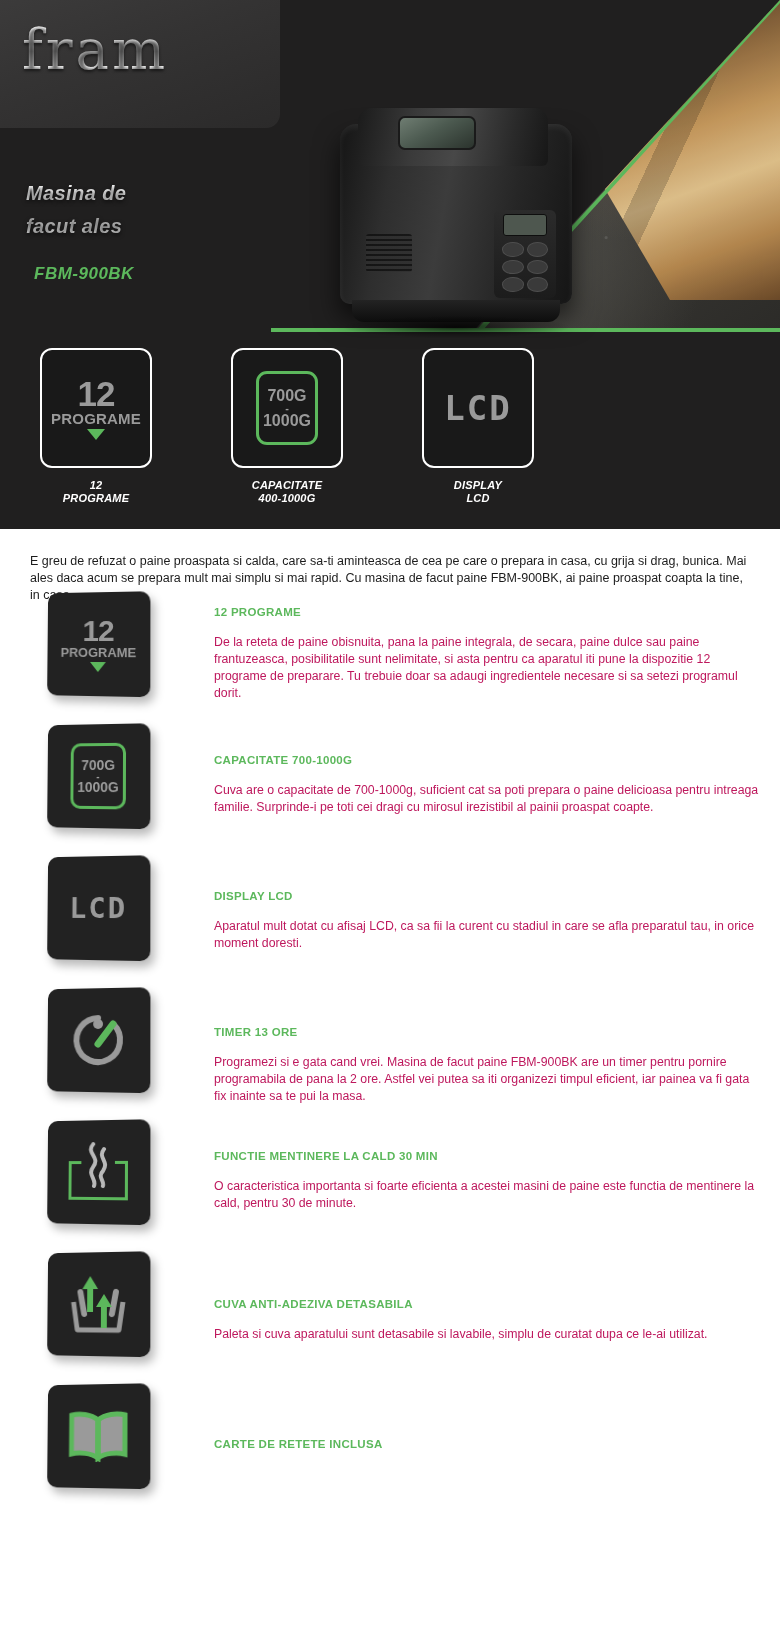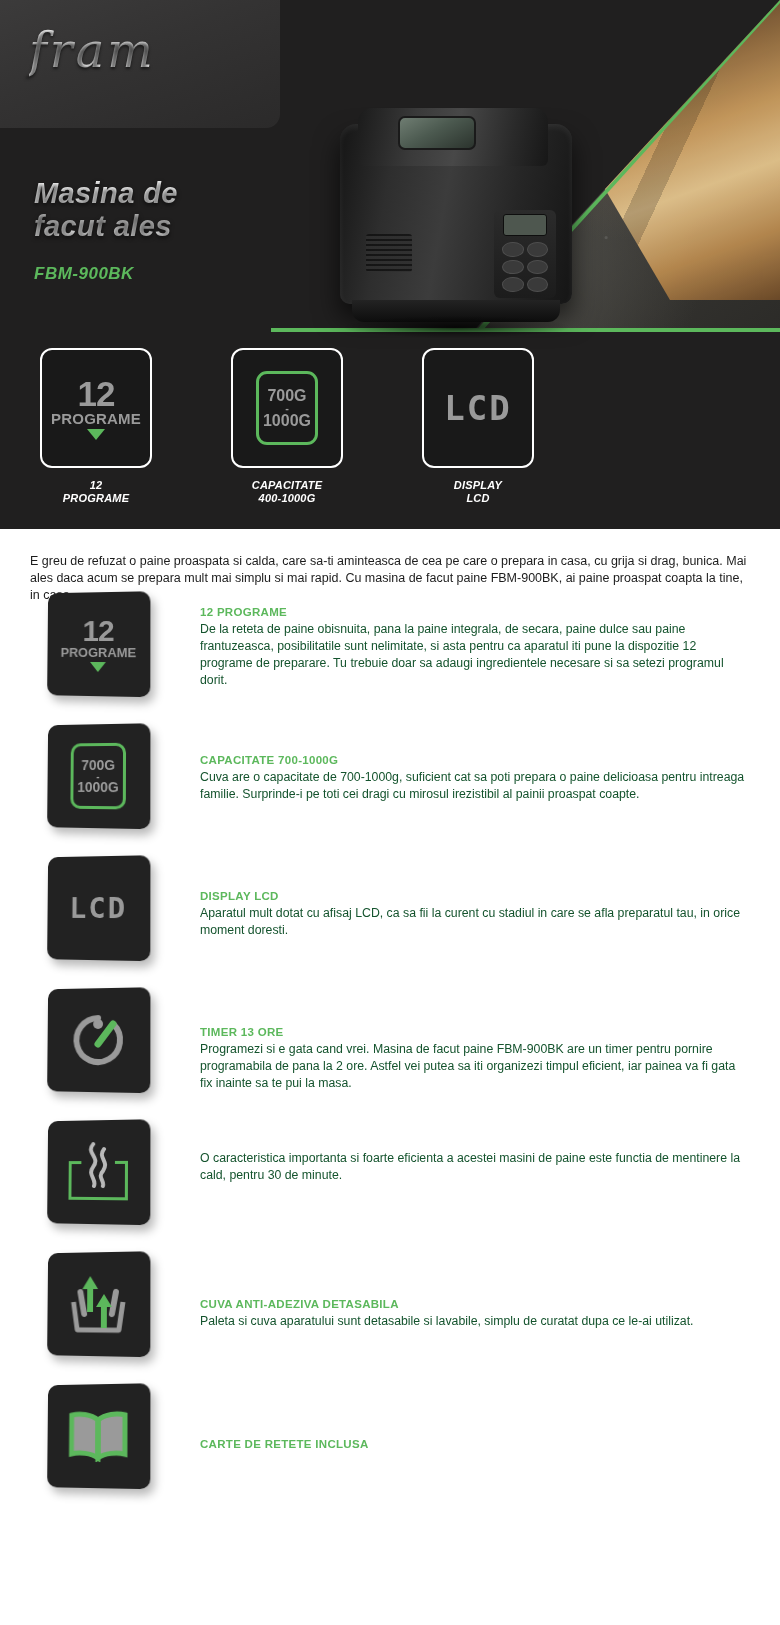--- a/index.html
+++ b/index.html
@@ -95,40 +95,39 @@
   
   .logo-plaque {
     position: absolute;
     left: -10px; top: -12px;
     width: 290px; height: 140px;
     background: linear-gradient(160deg, #3d3c3c 0%, #343333 45%, #2b2a2a 100%);
     border-radius: 0 0 14px 0;
   }
   .logo-mark {
     position: absolute;
-    left: 39px; top: 28px;
+    left: 32px; top: 28px;
     width: 220px; height: 68px;
     font-family: "DejaVu Serif", serif;
-    font-size: 48px;
-    font-style: italic;
+    font-size: 56px;
     letter-spacing: 3px;
     color: transparent;
     background: linear-gradient(180deg, #ffffff 0%, #e9e9e9 28%, #9d9d9d 52%, #f2f2f2 74%, #b9b9b9 100%);
     -webkit-background-clip: text;
     background-clip: text;
     text-shadow: 0 2px 3px rgba(0,0,0,.55);
     line-height: 68px;
     white-space: nowrap;
   }
 
   .hero-title {
     position: absolute;
-    left: 34px; top: 177px;
+    left: 26px; top: 177px;
     width: 340px;
-    font-size: 29px;
+    font-size: 20px;
     font-weight: bold;
     font-style: italic;
     line-height: 33px;
     letter-spacing: .4px;
     color: transparent;
     background: linear-gradient(180deg, #ffffff 0%, #f0f0f0 40%, #a8a8a8 62%, #ededed 86%);
     -webkit-background-clip: text;
     background-clip: text;
     text-shadow: 0 2px 4px rgba(0,0,0,.6);
   }
@@ -334,34 +333,35 @@
     background: #222222;
     border-radius: 10px;
     display: flex;
     align-items: center;
     justify-content: center;
     transform: perspective(420px) rotateY(-9deg) rotateX(2deg);
     box-shadow: 4px 6px 10px rgba(0,0,0,.28);
   }
   .f-text {
     position: absolute;
-    left: 200px;
+    left: 214px;
     width: 545px;
   }
   .f-title {
     color: #5cb85c;
     font-size: 11.5px;
     font-weight: bold;
     letter-spacing: .3px;
     margin-bottom: 3px;
   }
   .f-body {
-    color: #14532d;
+    color: #be185d;
     font-size: 12.3px;
     line-height: 17px;
+    margin-top: 16px;
   }
 
   
   .t-12 { text-align: center; color: #9a9a9a; font-weight: bold; }
   .t-12 .n { font-size: 30px; line-height: 28px; letter-spacing: -1px; display: block; }
   .t-12 .w { font-size: 13px; line-height: 15px; display: block; }
   .t-12 .tri {
     display: block; margin: 2px auto 0;
     width: 0; height: 0;
     border-left: 8px solid transparent;
@@ -555,20 +555,21 @@
       <div class="f-tile">
         <div class="t-warm">
           <div class="tray"></div>
           <svg width="32" height="46" viewBox="0 0 32 46">
             <path d="M11 2 C3 11, 19 15, 11 25 C5 33, 15 37, 12 44" stroke="#b9b9b9" stroke-width="4" fill="none" stroke-linecap="round"></path>
             <path d="M22 7 C15 16, 28 19, 21 29 C15 35, 23 39, 21 44" stroke="#b9b9b9" stroke-width="4" fill="none" stroke-linecap="round"></path>
           </svg>
         </div>
       </div>
       <div class="f-text" style="top:30px">
+        <div class="f-title">FUNCTIE MENTINERE LA CALD 30 MIN</div>
         <div class="f-body">O caracteristica importanta si foarte eficienta a acestei masini de paine este functia de mentinere la cald, pentru 30 de minute.</div>
       </div>
     </div>
 
     <div class="feature">
       <div class="f-tile">
         <svg width="66" height="64" viewBox="0 0 66 64">
           <path d="M8 30 L12 58 L54 58 L58 30" stroke="#9a9a9a" stroke-width="5" fill="none" stroke-linejoin="round"></path>
           <path d="M15 20 L19 42" stroke="#9a9a9a" stroke-width="6" fill="none" stroke-linecap="round"></path>
           <path d="M51 20 L47 42" stroke="#9a9a9a" stroke-width="6" fill="none" stroke-linecap="round"></path>

